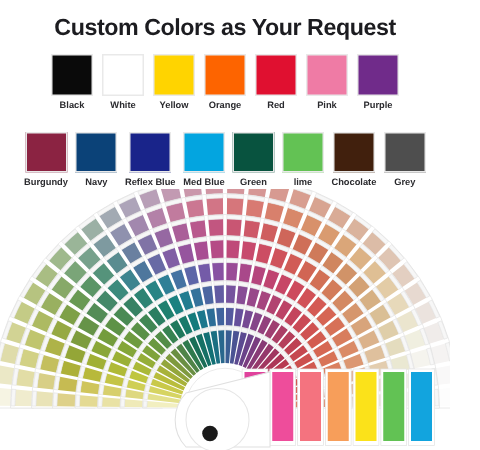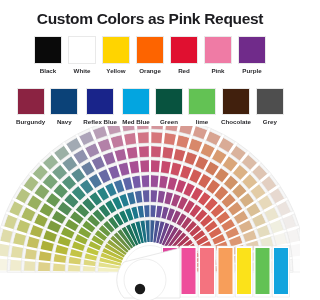--- a/index.html
+++ b/index.html
@@ -71,21 +71,21 @@
     width: 300px; height: 174px;
     overflow: hidden;
   }
   #fan-svg { display: block; }
 </style>
 </head>
 <body>
 
 <div id="page">
 
-  <div id="title">Custom Colors as Pink Request</div>
+  <div id="title">Custom Colors as Your Request</div>
 
   <div class="swatch-row" id="row-1">
       <div class="swatch-cell">
         <span class="swatch-chip" style="background: rgb(10, 10, 10);"></span>
         <span class="swatch-label">Black</span>
       </div>
       <div class="swatch-cell">
         <span class="swatch-chip" style="background: rgb(255, 255, 255);"></span>
         <span class="swatch-label">White</span>
       </div>

